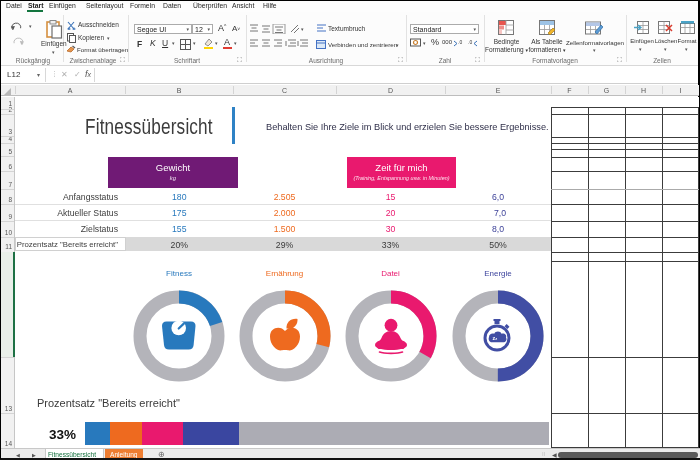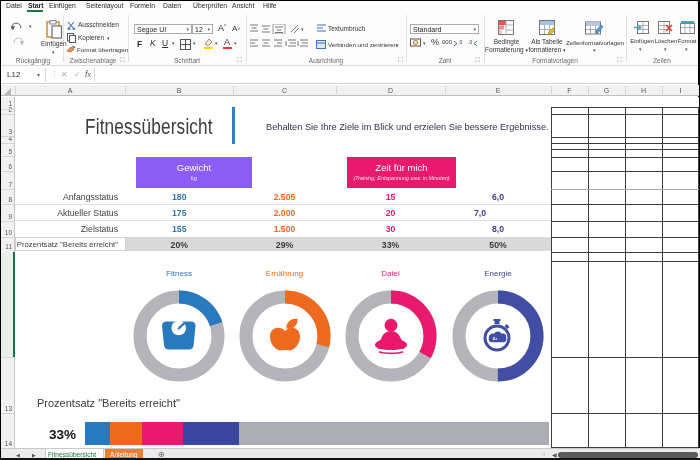--- a/index.html
+++ b/index.html
@@ -34,21 +34,21 @@
 .rb { position:absolute; left:0; width:13px; height:1px; background:#d4d4d4; }
 
 #sheet { position:absolute; left:14px; top:96px; width:684px; height:351px; background:#fff; }
 .hl { position:absolute; height:1px; background:#3c3c3c; }
 .vl { position:absolute; width:1px; background:#3c3c3c; }
 .lite { position:absolute; height:1px; background:#e0e0e0; }
 .hdrcell { position:absolute; top:60px; height:31px; color:#fff; text-align:center; }
 .hdrcell .t { font-size:9.5px; margin-top:5px; }
 .hdrcell .s { font-size:6px; font-style:italic; opacity:.88; margin-top:2px; white-space:nowrap; }
 .rowlab { position:absolute; font-size:8.7px; color:#404040; text-align:right; white-space:nowrap; }
-.num { position:absolute; font-size:8.7px; text-align:center;font-weight:bold; }
+.num { position:absolute; font-size:8.7px; text-align:center; }
 .donlab { position:absolute; top:172px; width:106px; text-align:center; font-size:8px; }
 
 #tabbar { position:absolute; left:0; top:447px; width:700px; height:11px; background:#ececec;
   border-top:1px solid #c8c8c8; }
 </style>
 </head>
 <body>
 <div id="win">
 
 <div id="menubar">
@@ -329,21 +329,21 @@
   <div class="hl" style="left:536px;width:148px;top:154.5px"></div>
   <div class="hl" style="left:536px;width:148px;top:163.5px"></div>
   <div class="hl" style="left:536px;width:148px;top:260px"></div>
   <div class="hl" style="left:536px;width:148px;top:316px"></div>
   <div class="hl" style="left:536px;width:148px;top:350px"></div>
 
   <div class="abs" style="left:70px;top:17.5px;font-size:21.5px;color:#3c3c3c;transform:scaleX(0.80);transform-origin:left top;letter-spacing:0.2px">Fitnessübersicht</div>
   <div class="abs" style="left:217px;top:10px;width:3px;height:37px;background:#2e82c5"></div>
   <div class="abs" style="left:251px;top:23.5px;font-size:9.8px;color:#30304a;transform:scaleX(0.94);transform-origin:left top;white-space:nowrap">Behalten Sie Ihre Ziele im Blick und erzielen Sie bessere Ergebnisse.</div>
 
-  <div class="hdrcell" style="left:121px;width:116px;background:#8b5cf6">
+  <div class="hdrcell" style="left:93px;width:130px;background:#701a75">
         <div class="t">Gewicht</div>
         <div class="s">kg</div>
       </div>
   <div class="hdrcell" style="left:332px;width:109px;background:#e9196e">
         <div class="t">Zeit für mich</div>
         <div class="s" style="font-size:5.4px">(Training, Entspannung usw. in Minuten)</div>
       </div>
 
   <div class="lite" style="left:0;width:536px;top:107px"></div>
   <div class="lite" style="left:0;width:536px;top:123px"></div>
@@ -355,21 +355,21 @@
   <div class="num" style="left:110.5px;width:107.5px;top:95px;color:#2879bd">180</div>
   <div class="num" style="left:110.5px;width:107.5px;top:111px;color:#2879bd">175</div>
   <div class="num" style="left:110.5px;width:107.5px;top:127px;color:#2879bd">155</div>
   <div class="num" style="left:218px;width:103px;top:95px;color:#ee6a1f">2.505</div>
   <div class="num" style="left:218px;width:103px;top:111px;color:#ee6a1f">2.000</div>
   <div class="num" style="left:218px;width:103px;top:127px;color:#ee6a1f">1.500</div>
   <div class="num" style="left:321px;width:109px;top:95px;color:#e9196e">15</div>
   <div class="num" style="left:321px;width:109px;top:111px;color:#e9196e">20</div>
   <div class="num" style="left:321px;width:109px;top:127px;color:#e9196e">30</div>
   <div class="num" style="left:430px;width:106px;top:95px;color:#3a3f97">6,0</div>
-  <div class="num" style="left:412px;width:106px;top:111px;color:#3a3f97">7,0</div>
+  <div class="num" style="left:432px;width:106px;top:111px;color:#3a3f97">7,0</div>
   <div class="num" style="left:430px;width:106px;top:127px;color:#3a3f97">8,0</div>
 
   <div class="abs" style="left:0;top:140px;width:110.5px;height:14px;border:1px solid #d0d0d0;background:#fff"></div>
   <div class="abs" style="left:110.5px;top:140px;width:425.5px;height:14px;background:#d9d9d9"></div>
   <div class="rowlab" style="top:143px;width:103px;font-size:7.8px">Prozentsatz "Bereits erreicht"</div>
   <div class="num" style="left:110.5px;width:107.5px;top:143px;color:#3b3b3b">20%</div>
   <div class="num" style="left:218px;width:103px;top:143px;color:#3b3b3b">29%</div>
   <div class="num" style="left:321px;width:109px;top:143px;color:#3b3b3b">33%</div>
   <div class="num" style="left:430px;width:106px;top:143px;color:#3b3b3b">50%</div>
 

